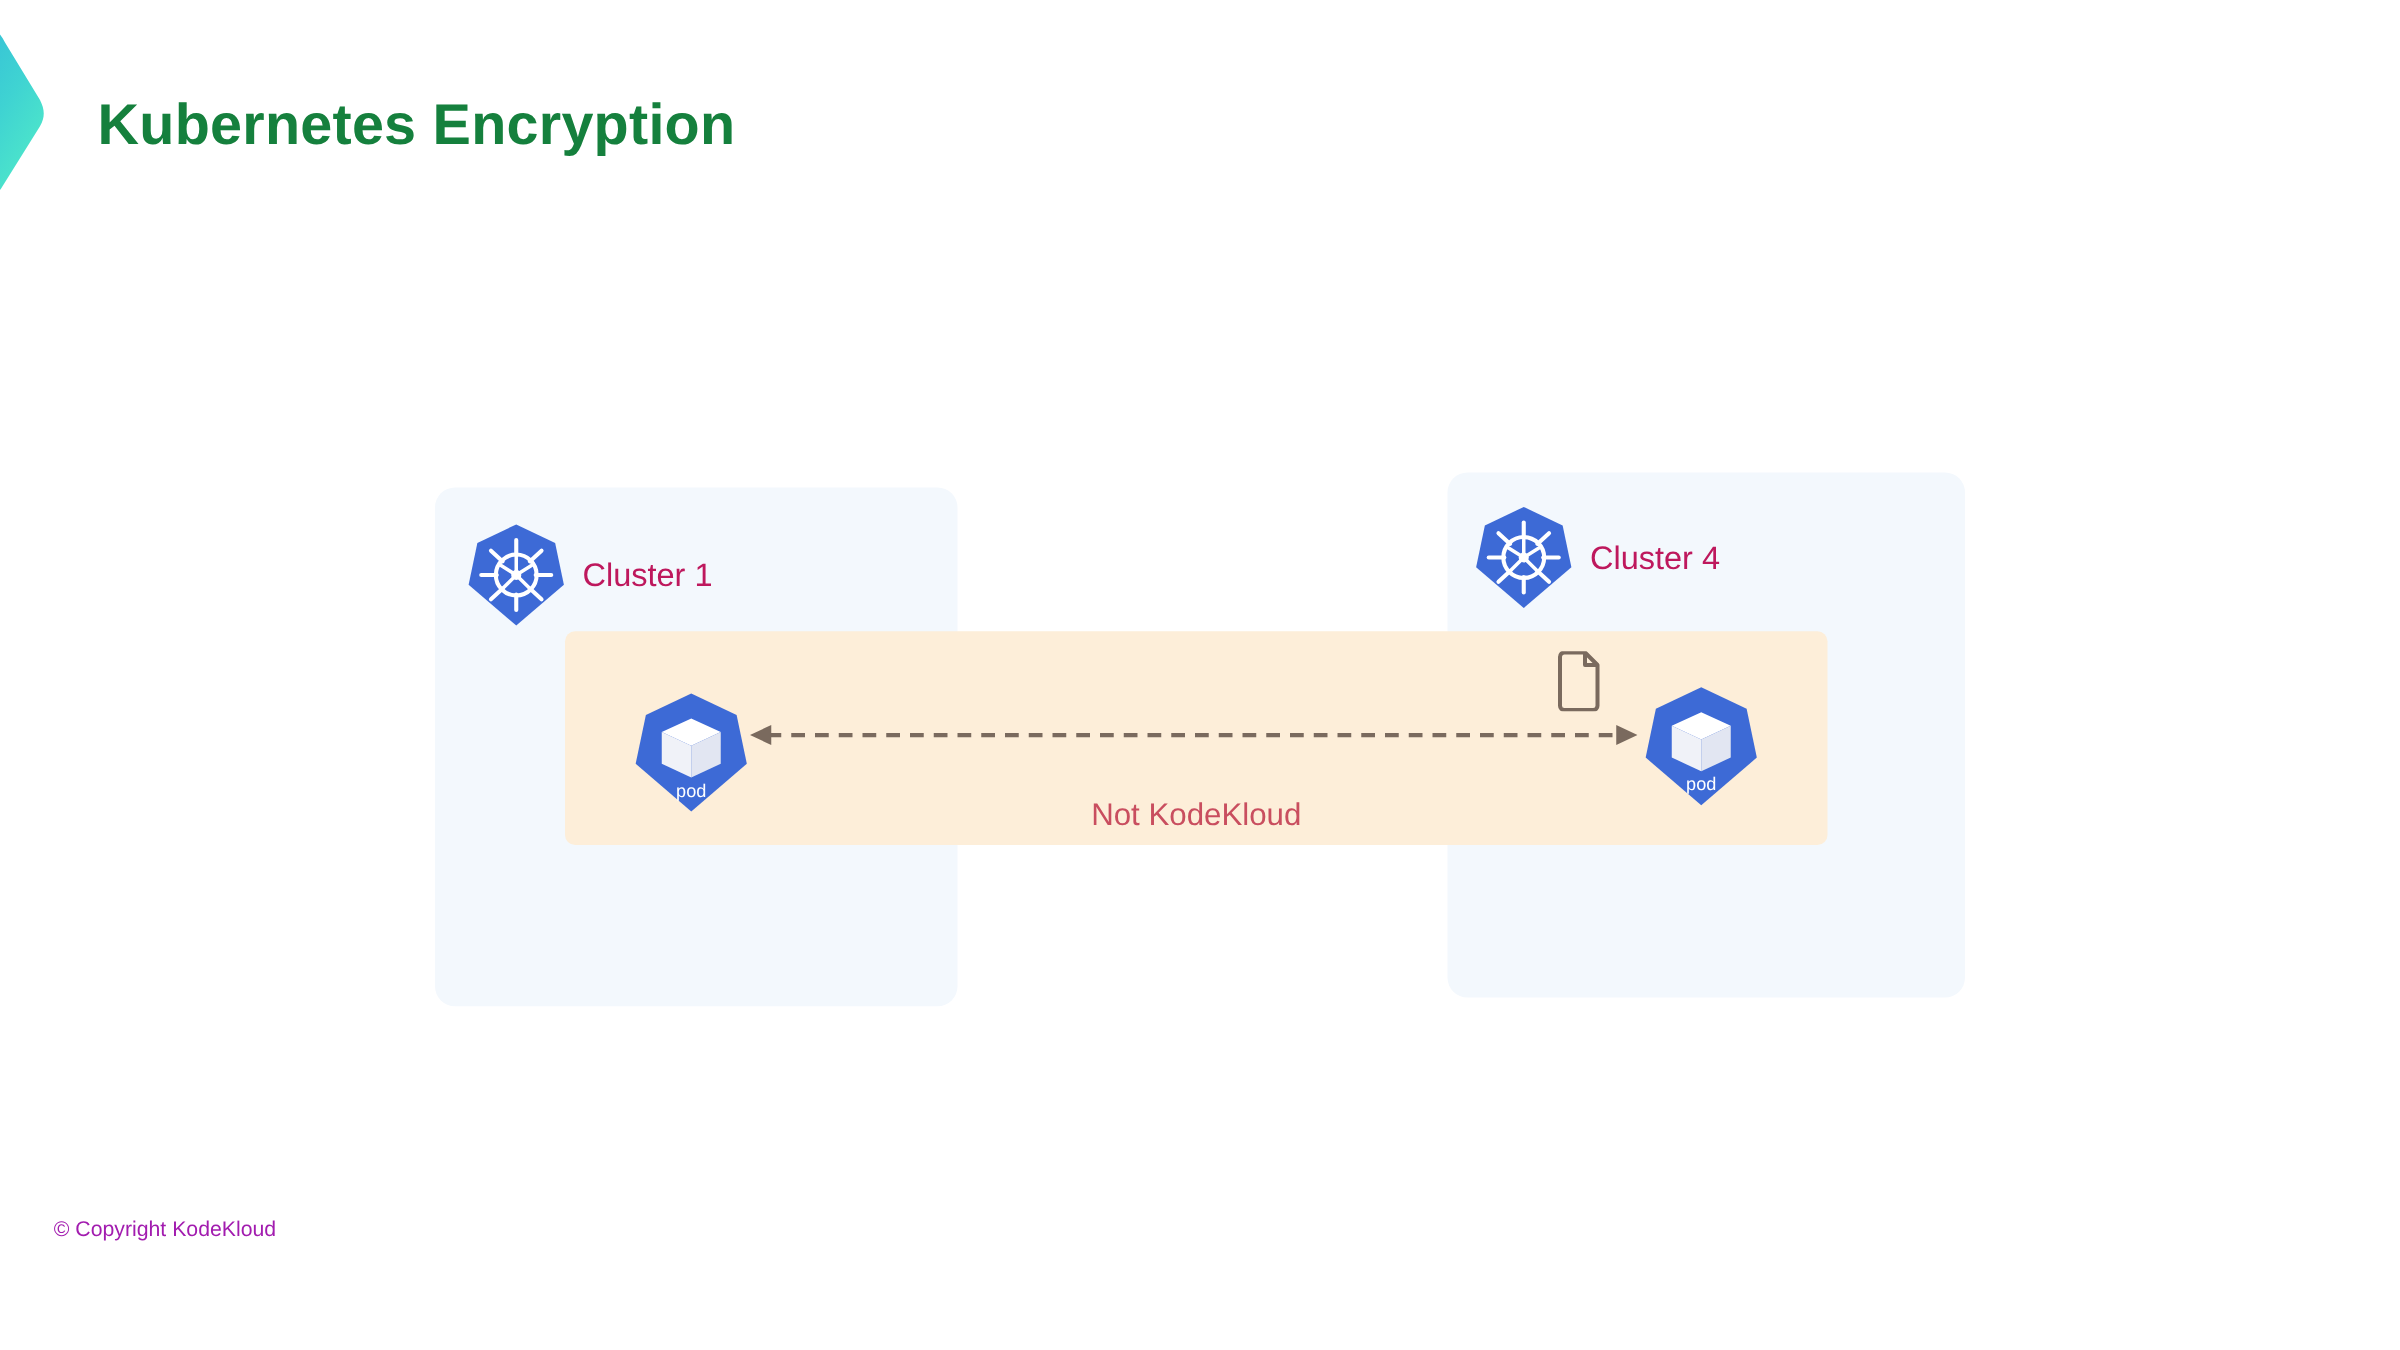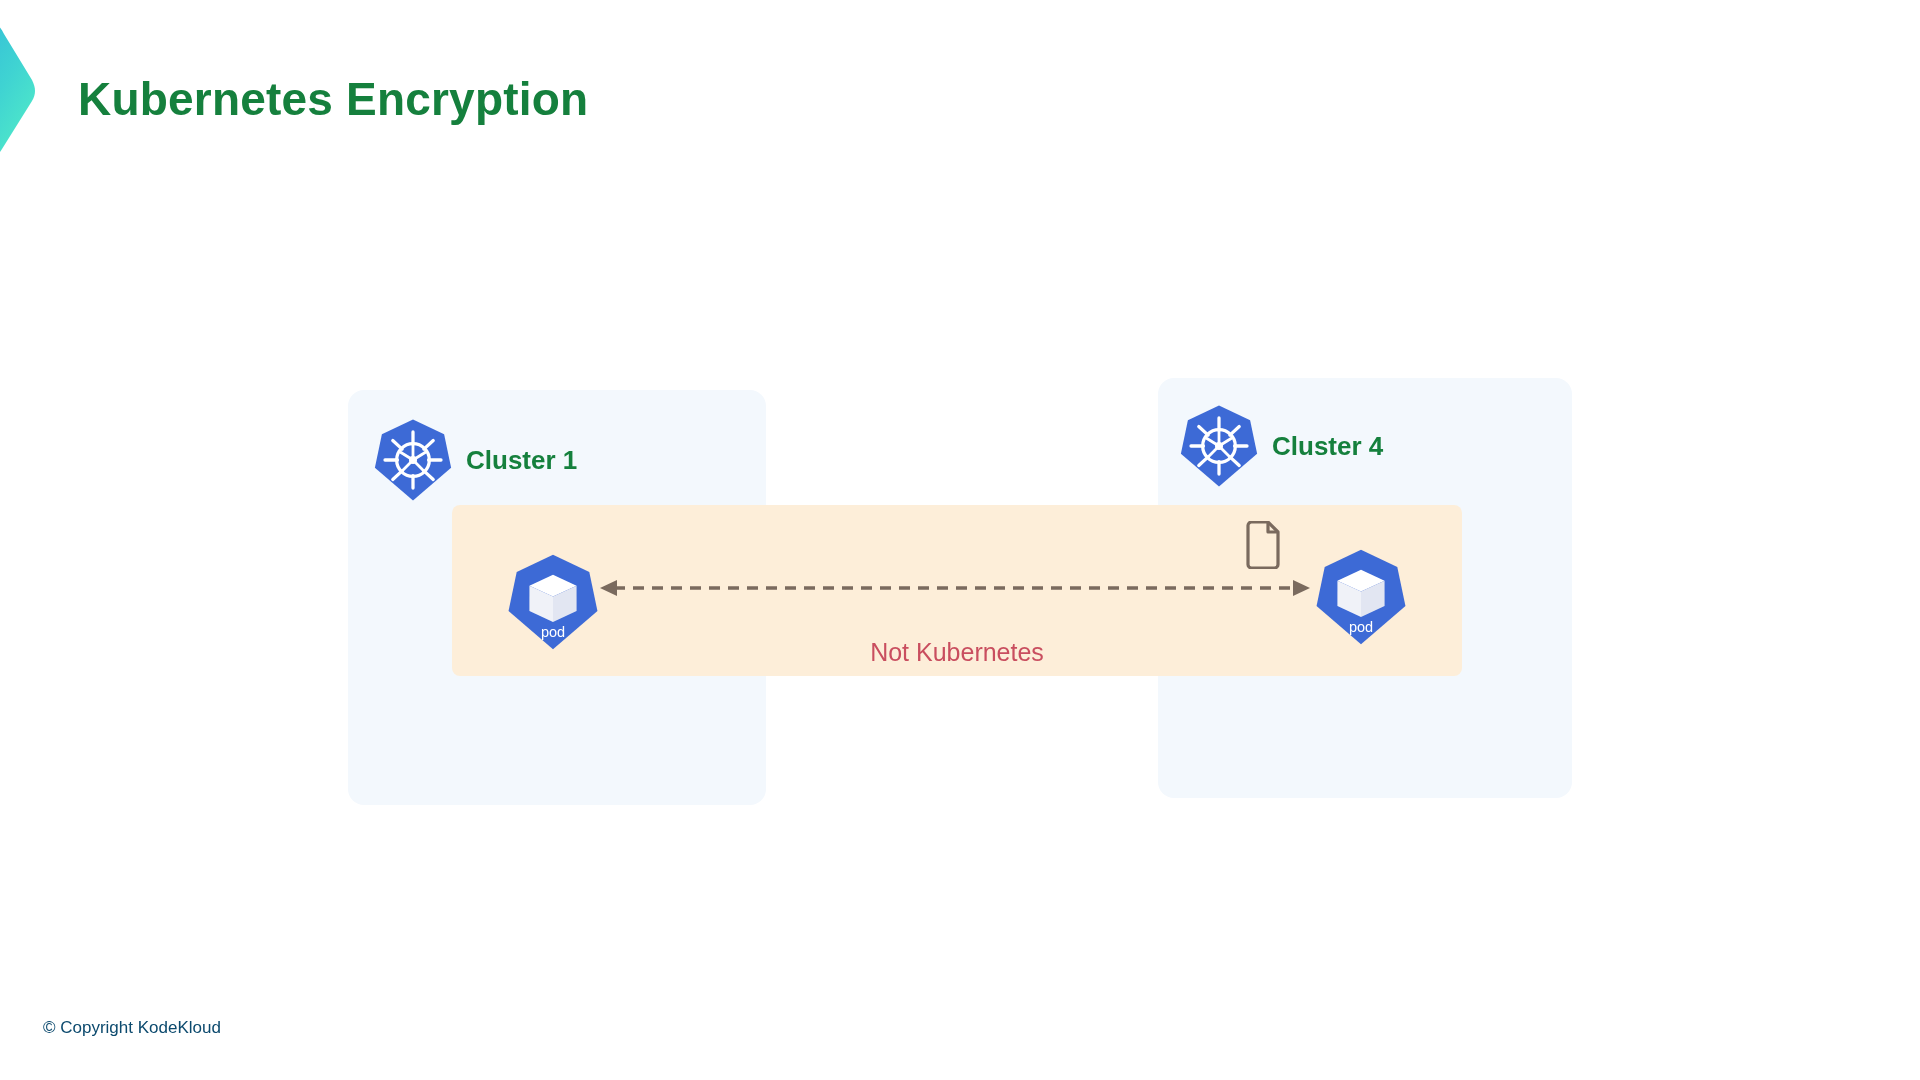--- a/index.html
+++ b/index.html
@@ -51,22 +51,22 @@
     display: flex;
     align-items: center;
     gap: 14px;
   }
   #cluster-1-header { left: 26px; top: 28px; }
   #cluster-2-header { left: 22px; top: 26px; }
 
   .k8s-logo { width: 78px; height: 84px; display: block; }
   .cluster-label {
     font-size: 26px;
-    color: #15803d;
-    font-weight: 700;
+    color: #be185d;
+    font-weight: 400;
     white-space: nowrap;
   }
 
   
   .transport-band {
     position: absolute;
     left: 452px;
     top: 505px;
     width: 1010px;
     height: 171px;
@@ -110,23 +110,23 @@
     text-align: center;
     font-size: 25px;
     color: #c94e5f;
     font-weight: 400;
   }
 
   
   .footer-copyright {
     position: absolute;
     left: 43px;
-    top: 1018px;
+    top: 974px;
     font-size: 17px;
-    color: #0c4a6e;
+    color: #a21caf;
   }
 </style>
 </head>
 <body>
 
 <div class="brand-logo">
   <svg viewBox="0 0 90 140" width="90" height="140" aria-hidden="true">
     <defs>
       <linearGradient id="brandGrad" x1="0" y1="0" x2="1" y2="1">
         <stop offset="0%" stop-color="#2fb4da"></stop>
@@ -234,15 +234,15 @@
     <polygon points="50,2 90,21 99,64 50,106 1,64 10,21" fill="#3d6ad6"></polygon>
     <g>
       <polygon points="50,24 76,36 50,48 24,36" fill="#ffffff"></polygon>
       <polygon points="24,36 50,48 50,76 24,64" fill="#f0f2f8"></polygon>
       <polygon points="76,36 50,48 50,76 76,64" fill="#e2e6f2"></polygon>
     </g>
     <text x="50" y="93" text-anchor="middle" fill="#ffffff" font-family="Liberation Sans, sans-serif" font-size="16">pod</text>
   </svg>
 </div>
 
-<div class="band-caption">Not Kubernetes</div>
+<div class="band-caption">Not KodeKloud</div>
 
 <div class="footer-copyright">© Copyright KodeKloud</div>
 
 </body></html>

